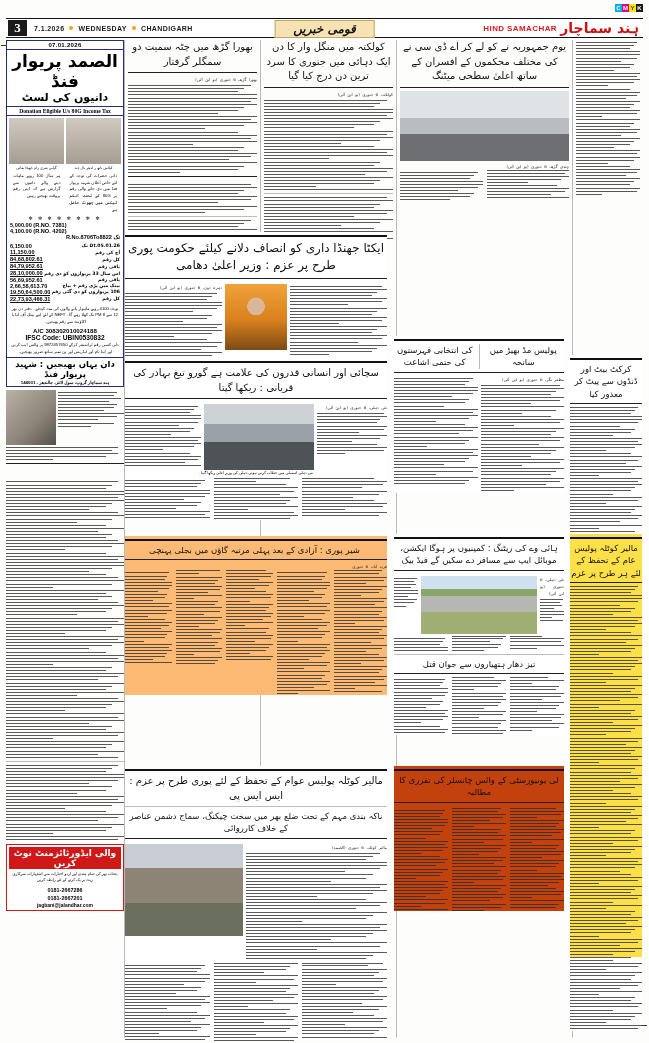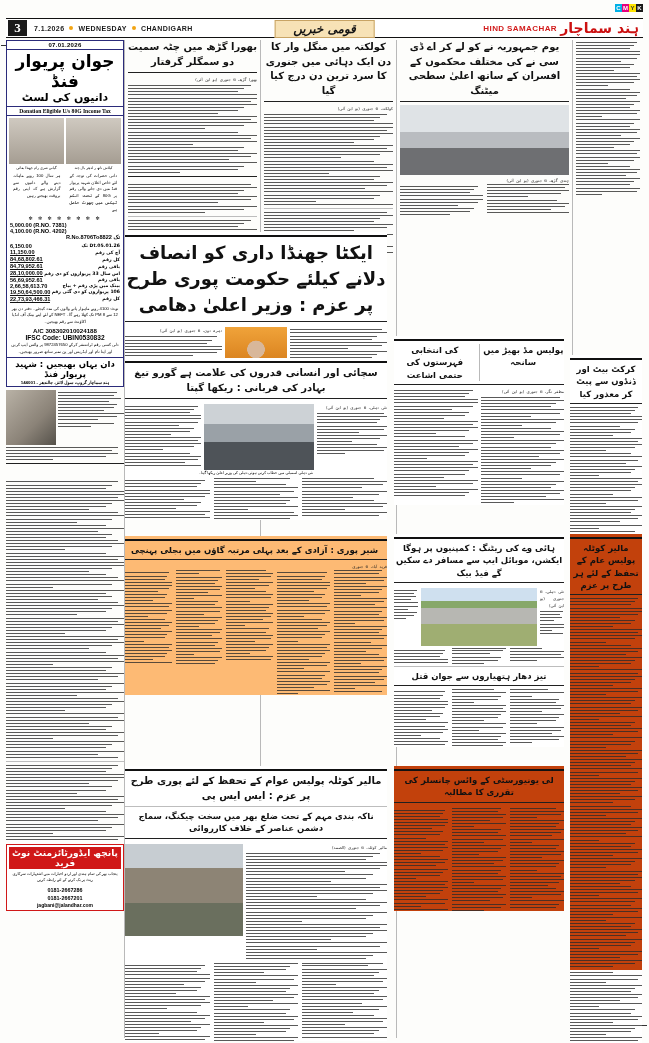--- a/index.html
+++ b/index.html
@@ -41,22 +41,22 @@
   .col { position:absolute; top:0; height:100%; }
   .c1 { left:0;    width:118px; }
   .c2 { left:119px;width:135px; }
   .c3 { left:255px;width:135px; }
   .c4 { left:391px;width:175px; }
   .c5 { left:567px;width:70px; }
   .vline { position:absolute; top:0; width:1px; height:100%; background:#b9b9b9; }
 
   
   .hl { direction:rtl; text-align:center; font-family:"DejaVu Sans", sans-serif;
-        font-weight:bold; color:#111; line-height:1.45; }
-  .hl.big { font-size:18px; }
+        font-weight:normal; color:#111; line-height:1.45; }
+  .hl.big { font-size:12px; }
   .hl.med { font-size:10px; }
   .hl.sm  { font-size:8.5px; }
   .rule { border-top:1px solid #202020; margin:3px 0; }
   .rule.thin { border-top:1px solid #bdbdbd; }
   .rule.dbl { border-top:2.2px solid #111; }
 
   .body-ur { direction:rtl; text-align:justify; font-size:4.1px; line-height:1.72;
              color:#1d1d1d; font-family:"DejaVu Sans", sans-serif; word-spacing:1px; }
 
   
@@ -153,21 +153,21 @@
 
     <div class="vline" style="left:118px;"></div>
     <div class="vline" style="left:254px;"></div>
     <div class="vline" style="left:390px;"></div>
     <div class="vline" style="left:566px;"></div>
 
     <div class="col c1">
 
       <div class="ad">
         <div class="ad-date">07.01.2026</div>
-        <div class="ad-title">جوان پریوار فنڈ</div>
+        <div class="ad-title">الصمد پریوار فنڈ</div>
         <div class="ad-sub">دانیوں کی لسٹ</div>
         <div class="ad-80g">Donation Eligible U/s 80G Income Tax</div>
 
         <div class="ad-photos">
           <div class="photo ph-men"></div>
           <div class="photo ph-men"></div>
         </div>
         <div class="ad-names">
           <div>گیانی شری رام جھنڈا بعائی</div>
           <div>کیلاش ناتھ ر لدھر بال چند</div>
@@ -386,21 +386,21 @@
           <i class="s78"></i>
           <i class="s88"></i>
         <i class="s90"></i>
           <i class="s85"></i>
           <i class="s40"></i>
           <i class="s92"></i>
           <i class="s95"></i>
       </div>
 
       <div class="red-ad" style="margin-top:4px;">
-        <div class="red-bar">پانچھ ایڈورٹائزمنٹ نوٹ فرید</div>
+        <div class="red-bar">والی ایڈورٹائزمنٹ نوٹ کریں</div>
         <div class="red-body">پنجاب بھر کی تمام ہندی اور اردو اخبارات میں اشتہارات سرکاری ریٹ پر بک کرنے کے لئے رابطہ کریں</div>
         <div class="red-phone">0181-2667286</div>
         <div class="red-phone">0181-2667201</div>
         <div class="red-mail">jagbani@jalandhar.com</div>
       </div>
     </div>
 
     <div class="col c2" style="padding:0 3px;">
 
       <div class="hl med">بھورا گڑھ میں چٹہ سمیت دو سمگلر گرفتار</div>
@@ -1680,21 +1680,21 @@
         <i class="s70"></i>
         <i class="s88"></i>
       <i class="s90"></i>
         <i class="s85"></i>
         <i class="s92"></i>
         <i class="s40"></i>
         <i class="s95"></i>
     </div>
   </div>
 
-  <div style="position:absolute; left:570px; top:534px; width:72px; background:#c2410c;">
+  <div style="position:absolute; left:570px; top:534px; width:72px; background:#fde047;">
     <div class="rule dbl"></div>
     <div class="hl sm">مالیر کوٹلہ پولیس عام کے تحفظ کے لئے ہر طرح پر عزم</div>
     <div class="rule"></div>
     <div class="tx">
       <i class="s95"></i>
         <i class="s90"></i>
         <i class="s85"></i>
         <i class="s92"></i>
         <i class="s88"></i>
       <i class="s95"></i>

